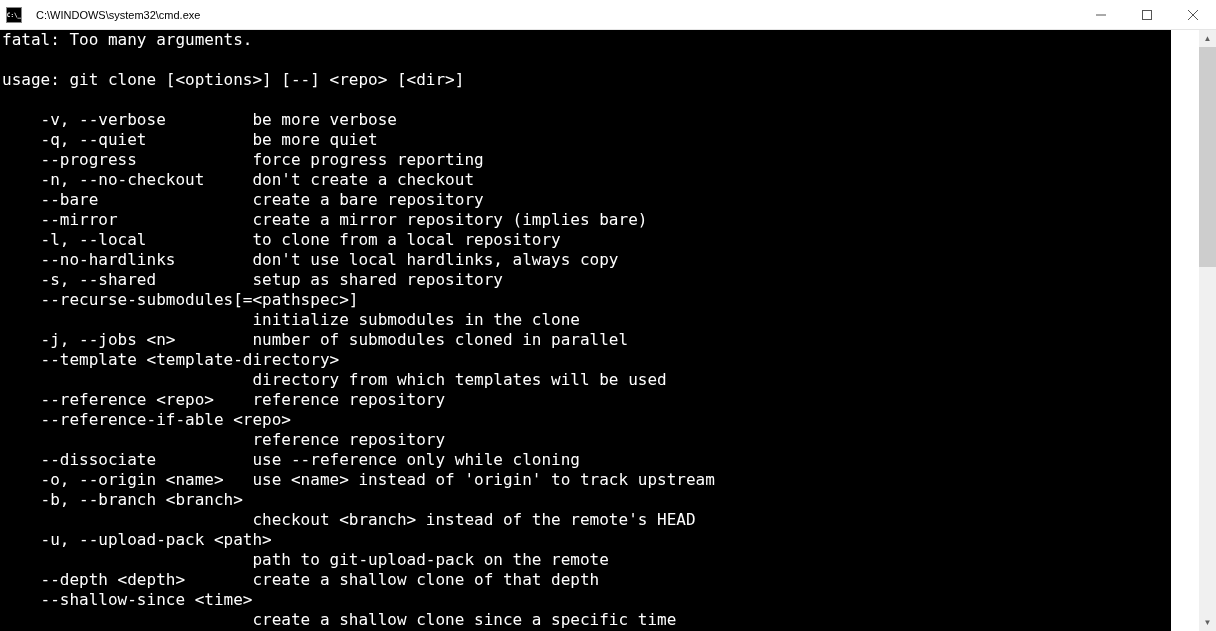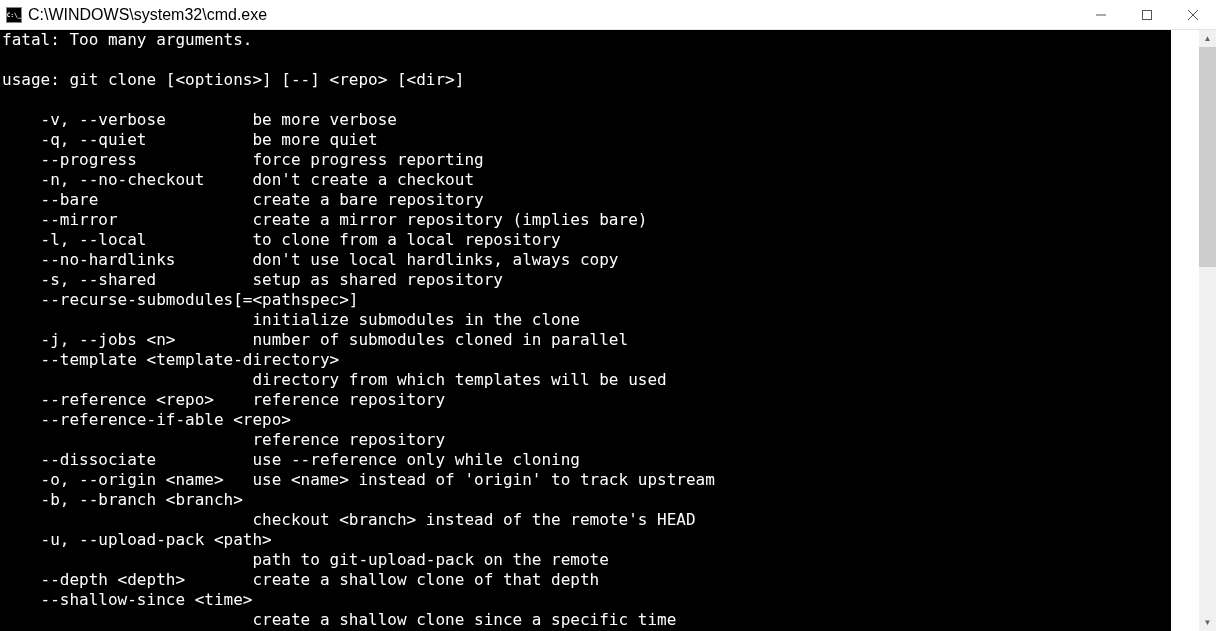--- a/index.html
+++ b/index.html
@@ -30,23 +30,24 @@
       align-items: center;
       justify-content: center;
       color: #fff;
       font-size: 6px;
       font-family: monospace;
       font-weight: bold;
       border: 1px solid #888;
     }
     .app-icon::before { content: "C:\\_"; }
     .titlebar-title {
-      font-size: 16px;
+      font-size: 11px;
       color: #000;
       flex: 1;
+      margin-left: 8px;
     }
     .titlebar-buttons {
       display: flex;
       height: 100%;
     }
     .tbtn {
       width: 46px;
       height: 100%;
       display: flex;
       align-items: center;

